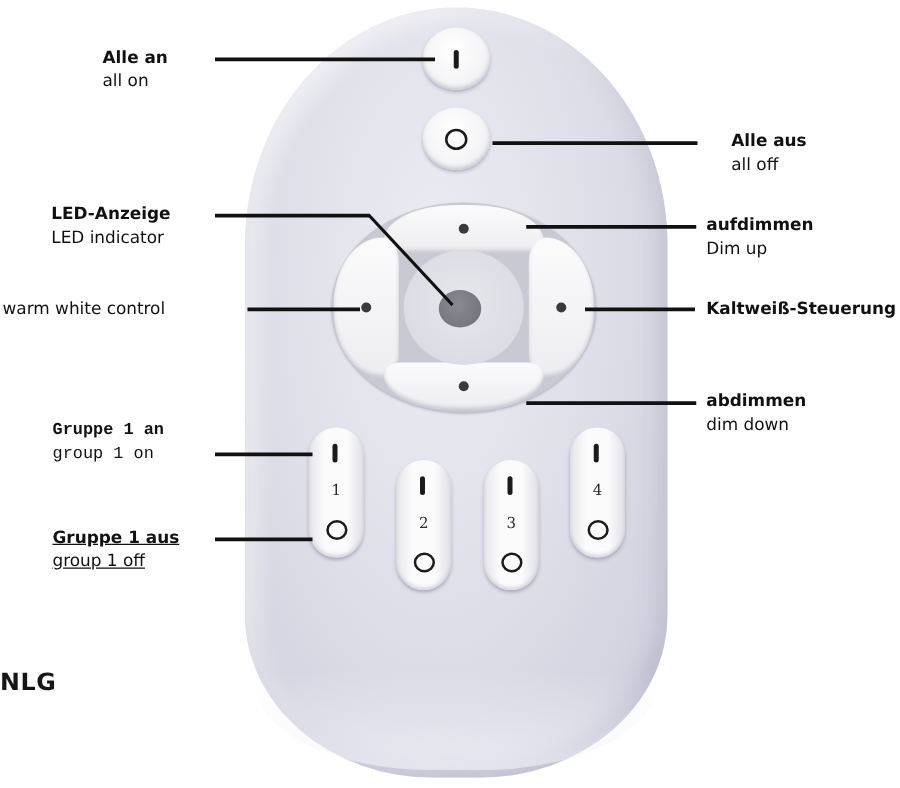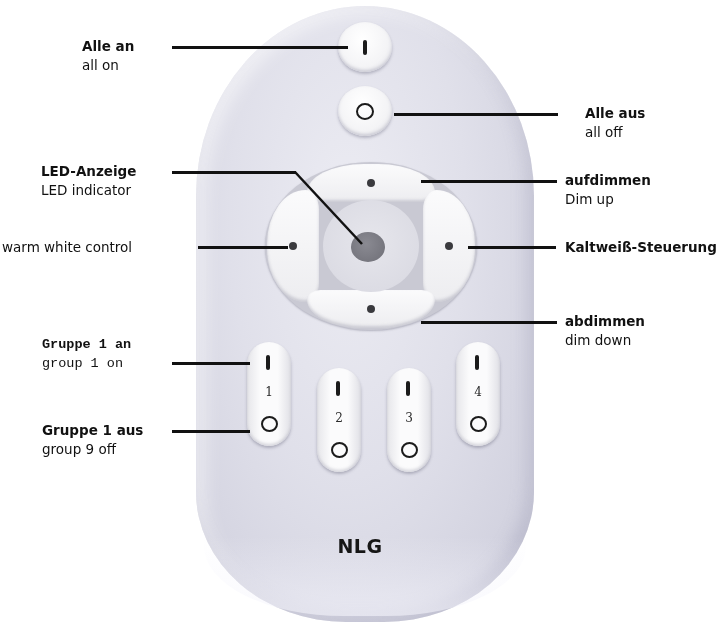--- a/index.html
+++ b/index.html
@@ -61,21 +61,21 @@
     background: linear-gradient(to right, #e6e6ea 0%, #fbfbfc 30%, #fbfbfc 70%, #e0e0e6 100%);
     box-shadow: 0 2px 3px rgba(110,110,130,0.45), inset 0 -2px 3px rgba(160,160,175,0.4);
   }
   .pill .on { position: absolute; left: 19px; top: 13px; width: 4px; height: 15px; background: #1b1b1b; border-radius: 2px; }
   .pill .num { position: absolute; left: 0; right: 0; top: 43px; text-align: center;
                font-family: "DejaVu Serif", "Liberation Serif", serif; font-size: 12px; color: #2a2a2a; }
   .pill .off { position: absolute; left: 14px; top: 74px; width: 13px; height: 12px;
                border: 2.6px solid #1b1b1b; border-radius: 50%; }
 
   .brand {
-    position: absolute; left: 0; right: 0; top: 535px; text-align: center;
+    position: absolute; left: 0; right: 0; top: 535px; 
     font-family: "DejaVu Sans", sans-serif; font-weight: bold; font-size: 19px; color: #161616;
     letter-spacing: 0.5px;
   }
 
   
   .label { position: absolute; line-height: 19px; font-size: 13.5px; white-space: nowrap; }
   .label .de { font-weight: bold; display: block; }
   .label .en { display: block; }
   .line { position: absolute; height: 2.5px; background: #111; }
 </style>
@@ -167,16 +167,16 @@
   <span class="de">Kaltweiß-Steuerung</span>
 </div>
 <div class="label" style="left:565px; top:312px;">
   <span class="de">abdimmen</span>
   <span class="en">dim down</span>
 </div>
 <div class="label" style="left:42px; top:335px;font-family:Liberation Mono, monospace;">
   <span class="de">Gruppe 1 an</span>
   <span class="en">group 1 on</span>
 </div>
-<div class="label" style="left:42px; top:421px;">
+<div class="label" style="left:42px; top:421px;text-decoration:underline;">
   <span class="de">Gruppe 1 aus</span>
-  <span class="en">group 9 off</span>
+  <span class="en">group 1 off</span>
 </div>
 
 </body></html>

